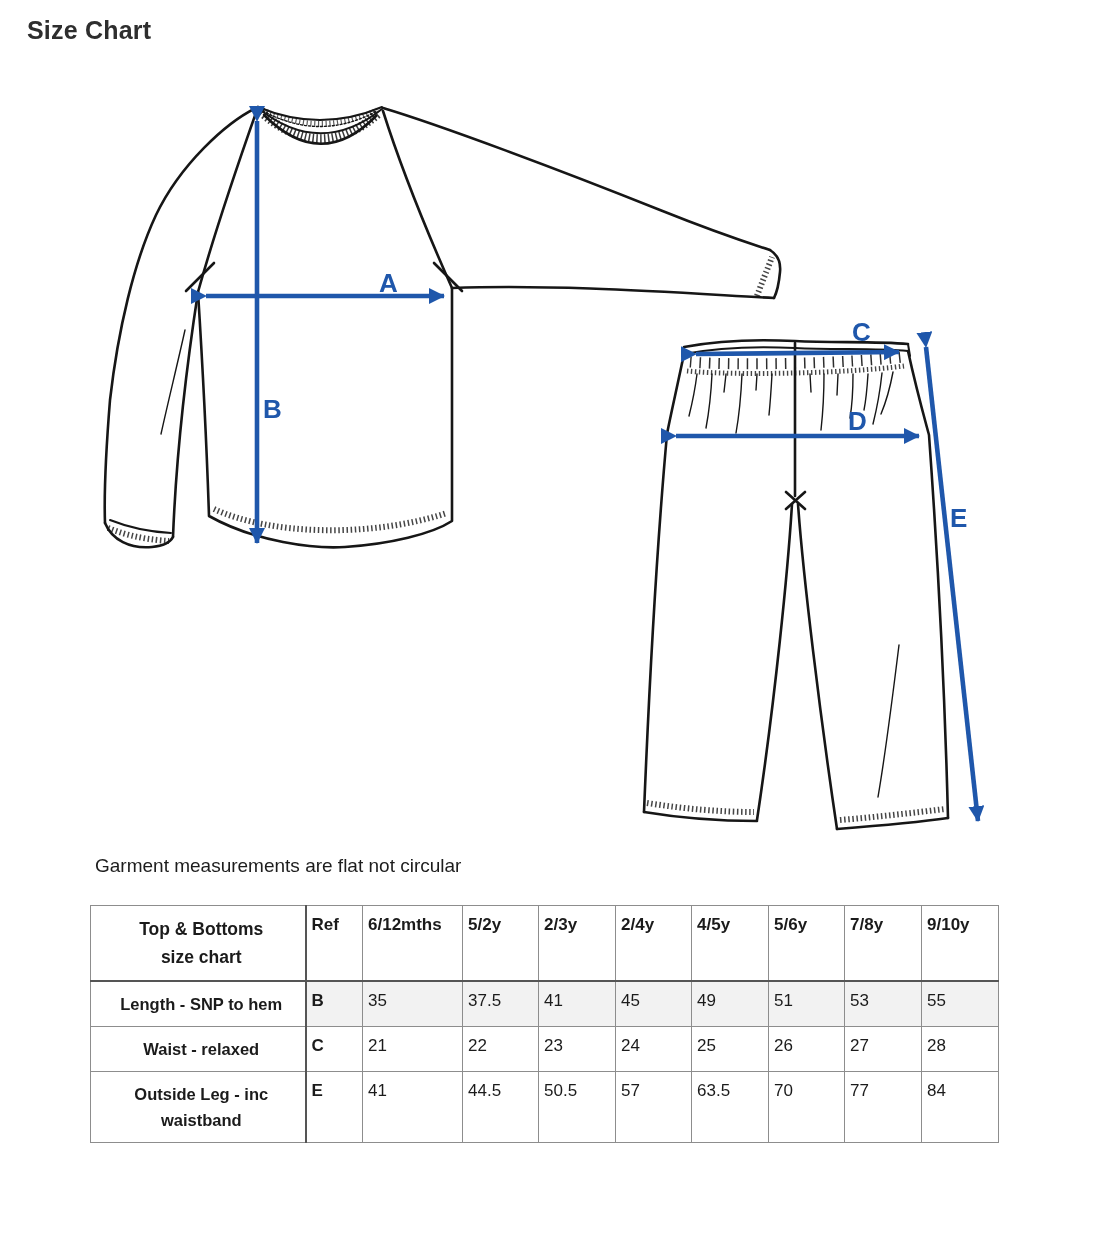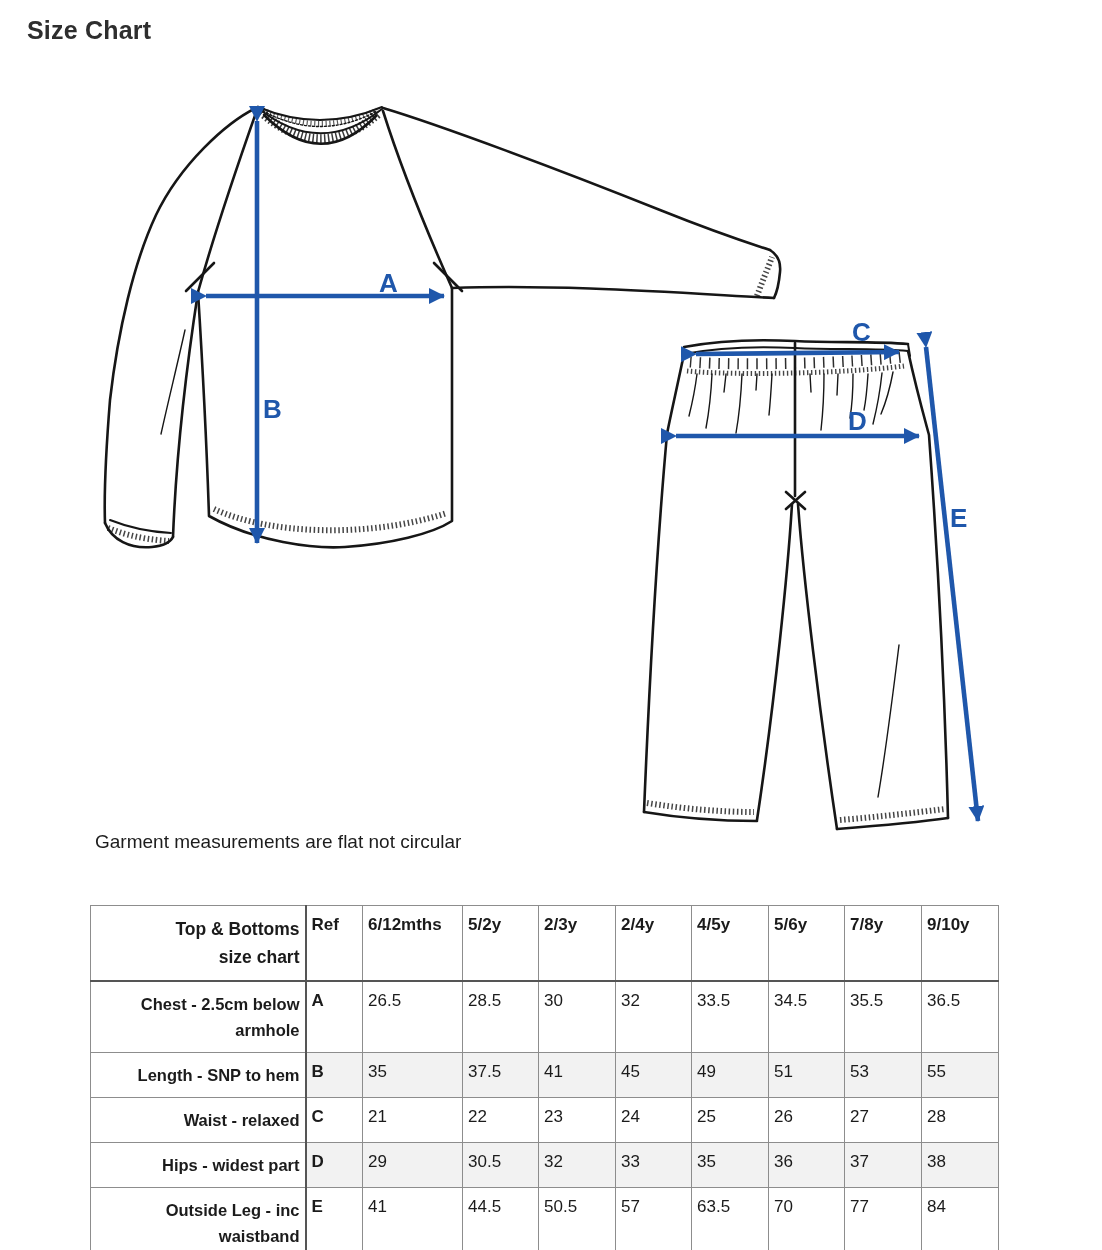--- a/index.html
+++ b/index.html
@@ -4,37 +4,37 @@
 <style>
   :root{
     --accent:#1f57ab; --ink:#161616; --text:#1d1d1d;
     --border:#8d8d8d; --border-dark:#555555; --shade:#f2f2f2; --bg:#ffffff;
   }
   *{box-sizing:border-box; margin:0; padding:0;}
   body{background:var(--bg); font-family:"Liberation Sans", sans-serif; color:var(--text);}
   .page{position:relative; width:1102px; height:1250px; background:var(--bg); overflow:hidden;}
   .page-title{position:absolute; left:27px; top:16px; font-size:25px; font-weight:700; color:#2e2e2e; letter-spacing:.2px;}
   .diagram-svg{position:absolute; left:0; top:0;}
-  .note{position:absolute; left:95px; top:831px; font-size:19px; color:var(--text);}
+  .note{position:absolute; left:95px; top:855px; font-size:19px; color:var(--text);}
   
   .ln{fill:none; stroke:var(--ink); stroke-width:2.6; stroke-linecap:round; stroke-linejoin:round;}
   .ln-thin{fill:none; stroke:var(--ink); stroke-width:1.4; stroke-linecap:round;}
   .ln-med{fill:none; stroke:var(--ink); stroke-width:2; stroke-linecap:round;}
   .stitch{fill:none; stroke:var(--ink); stroke-width:6; stroke-dasharray:1.5,2.6; opacity:.8;}
   .stitch-sm{fill:none; stroke:var(--ink); stroke-width:5; stroke-dasharray:1.4,2.6; opacity:.8;}
   .hatch{fill:none; stroke:var(--ink); stroke-width:9; stroke-dasharray:1.5,2.4; opacity:.85;}
   .hatch-sm{fill:none; stroke:var(--ink); stroke-width:5; stroke-dasharray:1.2,2.6; opacity:.7;}
   .ticks{fill:none; stroke:var(--ink); stroke-width:11; stroke-dasharray:1.5,8; opacity:.9;}
   .arrow{fill:none; stroke:var(--accent); stroke-width:4.6;}
   .mlabel{font-family:"Liberation Sans", sans-serif; font-weight:bold; font-size:26px; fill:var(--accent);}
   
   .size-table{position:absolute; left:90px; top:905px; border-collapse:collapse; table-layout:fixed; width:908px; background:#fff;}
   .size-table th,.size-table td{border:1px solid var(--border); padding:9px 5px; vertical-align:top; text-align:left; font-size:17px; color:#1b1b1b;}
   .size-table th{font-weight:bold;}
-  .size-table .rowlabel{text-align:right; padding-left:12px; font-weight:bold; font-size:16.5px; line-height:26px; border-right:2px solid var(--border-dark); background:#fff;}
+  .size-table .rowlabel{text-align:center; padding-left:12px; font-weight:bold; font-size:16.5px; line-height:26px; border-right:2px solid var(--border-dark); background:#fff;}
   .size-table thead th{border-bottom:2px solid var(--border-dark);}
   .size-table thead .rowlabel{font-size:17.5px; line-height:28px;}
   .size-table thead .rowlabel span{display:inline-block; max-width:130px;}
   .size-table .refcell{font-weight:bold;}
   tr.shaded td:not(.rowlabel){background:var(--shade);}
   tr.h-hdr{height:70px;} tr.h-tall{height:62px;} tr.h-std{height:41px;margin-left:36px;}
 </style>
 </head>
 <body>
 
@@ -154,32 +154,20 @@
         <th>5/2y</th>
         <th>2/3y</th>
         <th>2/4y</th>
         <th>4/5y</th>
         <th>5/6y</th>
         <th>7/8y</th>
         <th>9/10y</th>
       </tr>
     </thead>
     <tbody>
-      <tr class="h-tall">
-        <td class="rowlabel">Chest - 2.5cm below armhole</td>
-        <td class="refcell">A</td>
-        <td>26.5</td>
-        <td>28.5</td>
-        <td>30</td>
-        <td>32</td>
-        <td>33.5</td>
-        <td>34.5</td>
-        <td>35.5</td>
-        <td>36.5</td>
-      </tr>
       <tr class="h-std shaded">
         <td class="rowlabel">Length - SNP to hem</td>
         <td class="refcell">B</td>
         <td>35</td>
         <td>37.5</td>
         <td>41</td>
         <td>45</td>
         <td>49</td>
         <td>51</td>
         <td>53</td>
@@ -190,32 +178,20 @@
         <td class="refcell">C</td>
         <td>21</td>
         <td>22</td>
         <td>23</td>
         <td>24</td>
         <td>25</td>
         <td>26</td>
         <td>27</td>
         <td>28</td>
       </tr>
-      <tr class="h-std shaded">
-        <td class="rowlabel">Hips - widest part</td>
-        <td class="refcell">D</td>
-        <td>29</td>
-        <td>30.5</td>
-        <td>32</td>
-        <td>33</td>
-        <td>35</td>
-        <td>36</td>
-        <td>37</td>
-        <td>38</td>
-      </tr>
       <tr class="h-tall">
         <td class="rowlabel">Outside Leg - inc waistband</td>
         <td class="refcell">E</td>
         <td>41</td>
         <td>44.5</td>
         <td>50.5</td>
         <td>57</td>
         <td>63.5</td>
         <td>70</td>
         <td>77</td>

